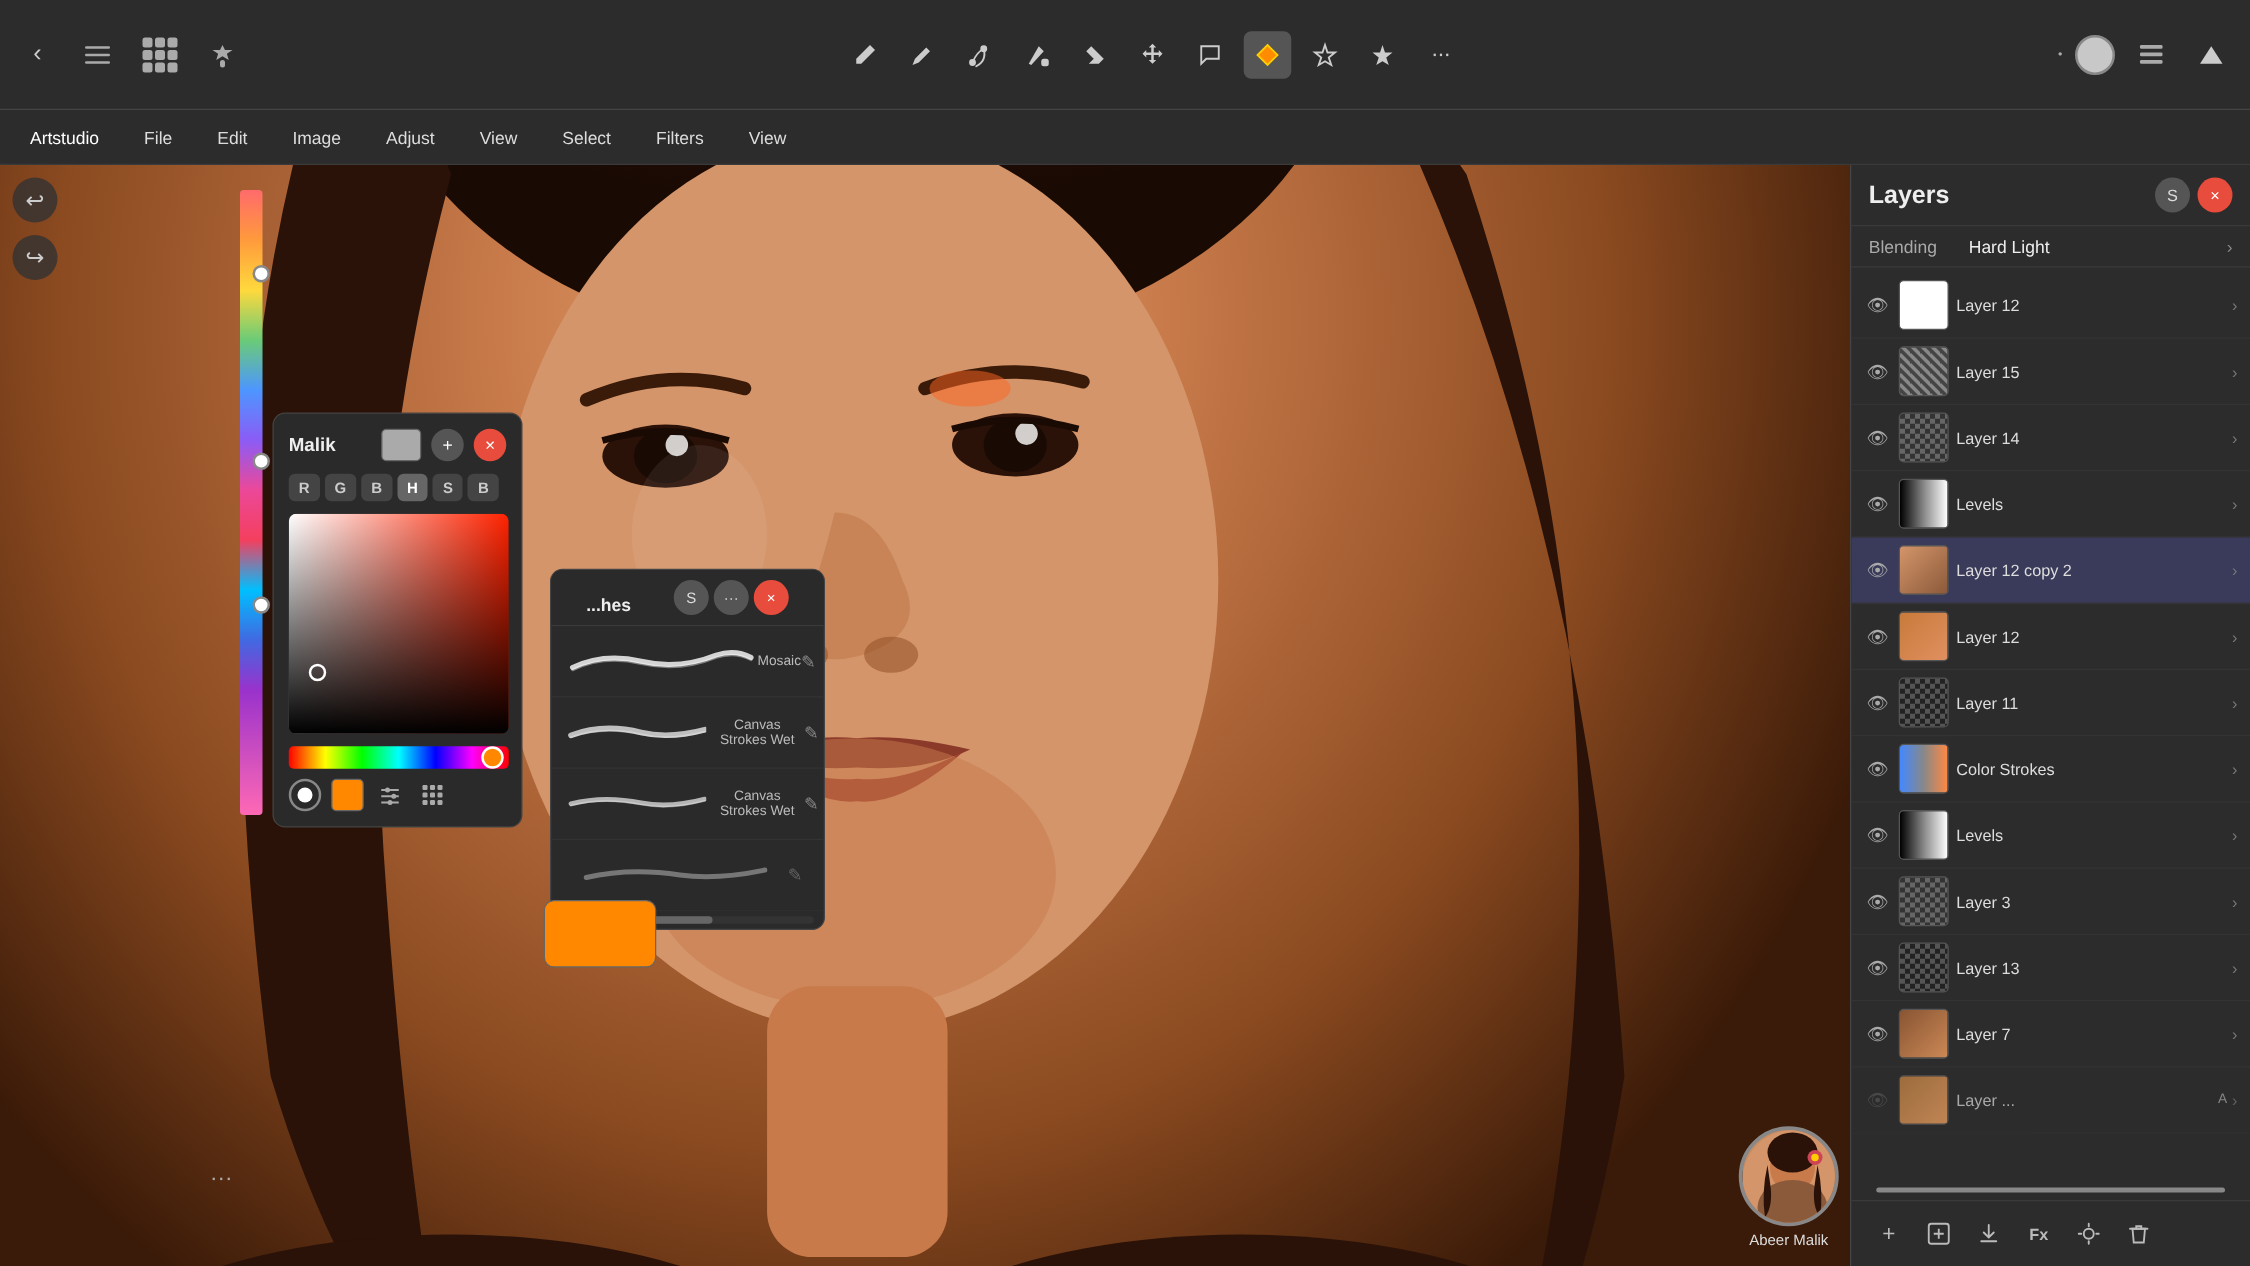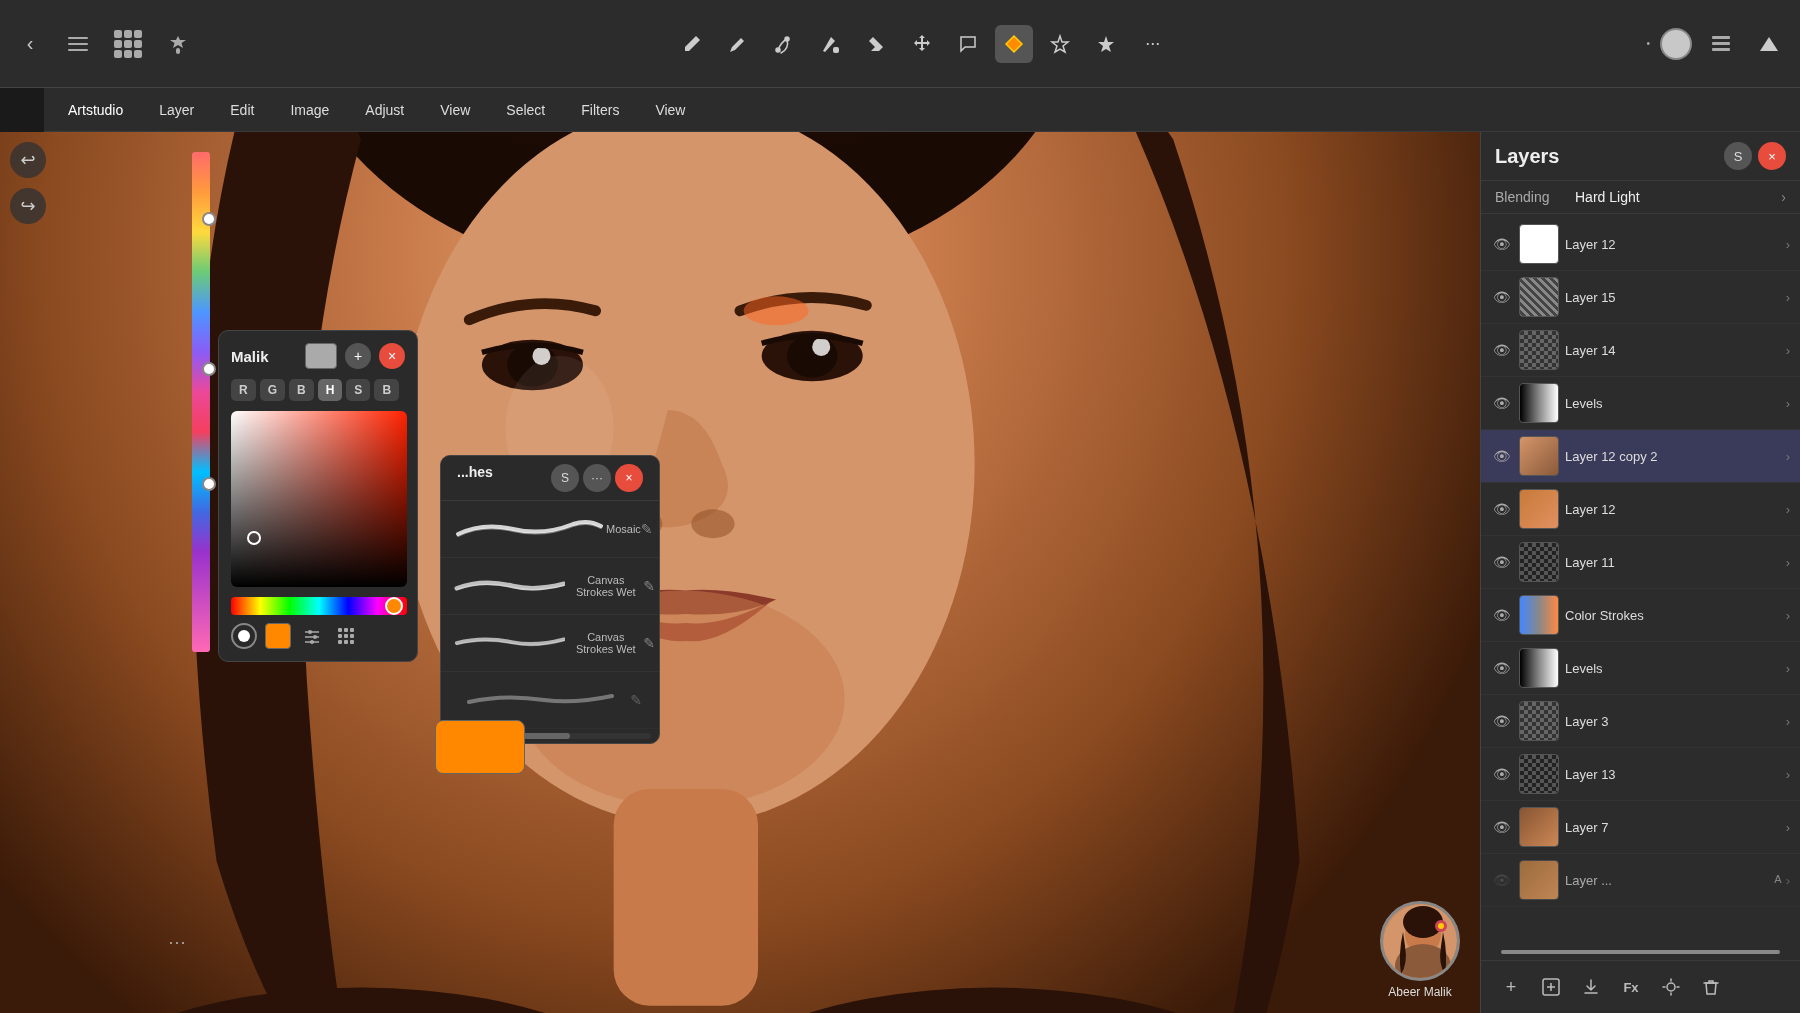--- a/index.html
+++ b/index.html
@@ -101,21 +101,20 @@
       position: absolute;
       top: 88px; left: 0; right: 0;
       height: 44px;
       background: #2c2c2c;
       display: flex;
       align-items: center;
       padding: 0 16px;
       gap: 20px;
       z-index: 100;
       border-bottom: 1px solid #3a3a3a;
-      margin-left: 44px;
     }
 
     .menu-item {
       color: #ddd;
       font-size: 14px;
       cursor: pointer;
       padding: 4px 8px;
       border-radius: 4px;
     }
     .menu-item.active { color: white; }
@@ -326,22 +325,22 @@
       width: 220px;
       background: #2a2a2a;
       border-radius: 10px;
       z-index: 200;
       border: 1px solid #444;
       overflow: hidden;
     }
 
     .brushes-header {
       display: flex;
-      align-items: flex-start;
-      padding: 8px 16px;
+      align-items: flex-end;
+      padding: 8px 28px;
       background: #2a2a2a;
       border-bottom: 1px solid #3a3a3a;
     }
 
     .brushes-title {
       color: #eee;
       font-size: 14px;
       font-weight: 600;
       flex: 1;
     }
@@ -579,21 +578,21 @@
 
     
     .layers-list::-webkit-scrollbar { width: 4px; }
     .layers-list::-webkit-scrollbar-track { background: #2c2c2c; }
     .layers-list::-webkit-scrollbar-thumb { background: #555; border-radius: 2px; }
 
     
     #artist-info {
       position: absolute;
       bottom: 14px;
-      right: 340px;
+      right: 329px;
       display: flex;
       flex-direction: column;
       align-items: center;
       z-index: 150;
     }
 
     .artist-avatar {
       width: 80px; height: 80px;
       border-radius: 50%;
       overflow: hidden;
@@ -737,21 +736,21 @@
     <button class="tool-btn">
       <svg width="22" height="22" viewBox="0 0 22 22">
         <path d="M11 4L20 18H2Z" fill="#ccc"></path>
       </svg>
     </button>
   </div>
 </div>
 
 <div id="menu-bar">
   <span class="menu-item active">Artstudio</span>
-  <span class="menu-item">Layer</span>
+  <span class="menu-item">File</span>
   <span class="menu-item">Edit</span>
   <span class="menu-item">Image</span>
   <span class="menu-item">Adjust</span>
   <span class="menu-item">View</span>
   <span class="menu-item">Select</span>
   <span class="menu-item">Filters</span>
   <span class="menu-item">View</span>
 </div>
 
 <div id="canvas-area">

